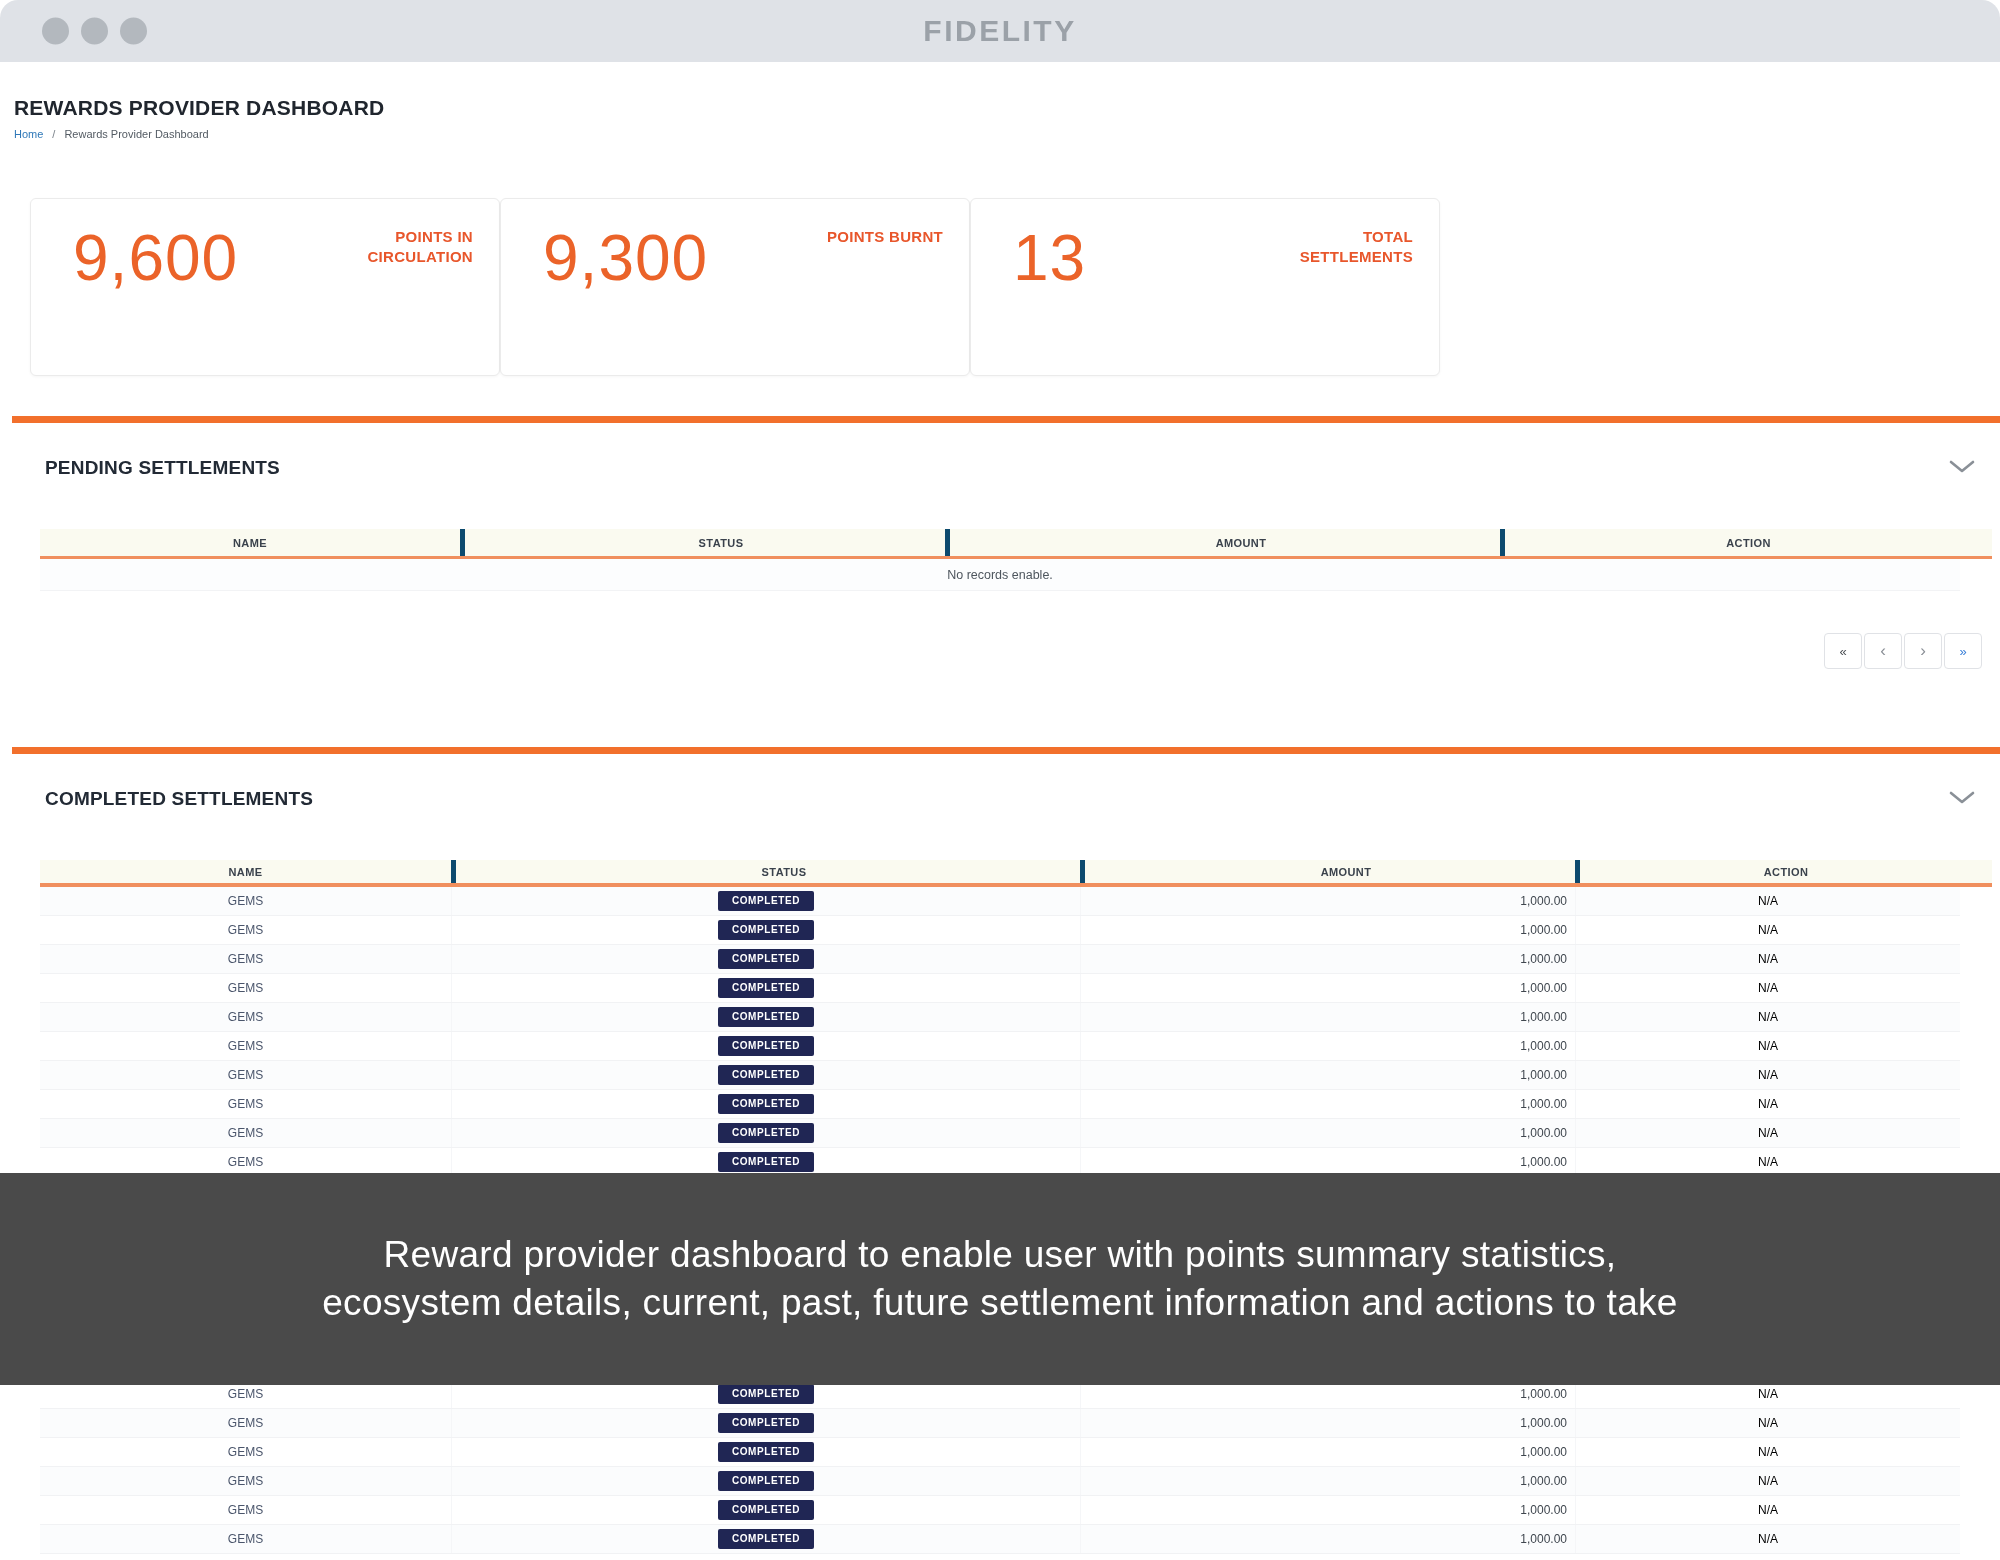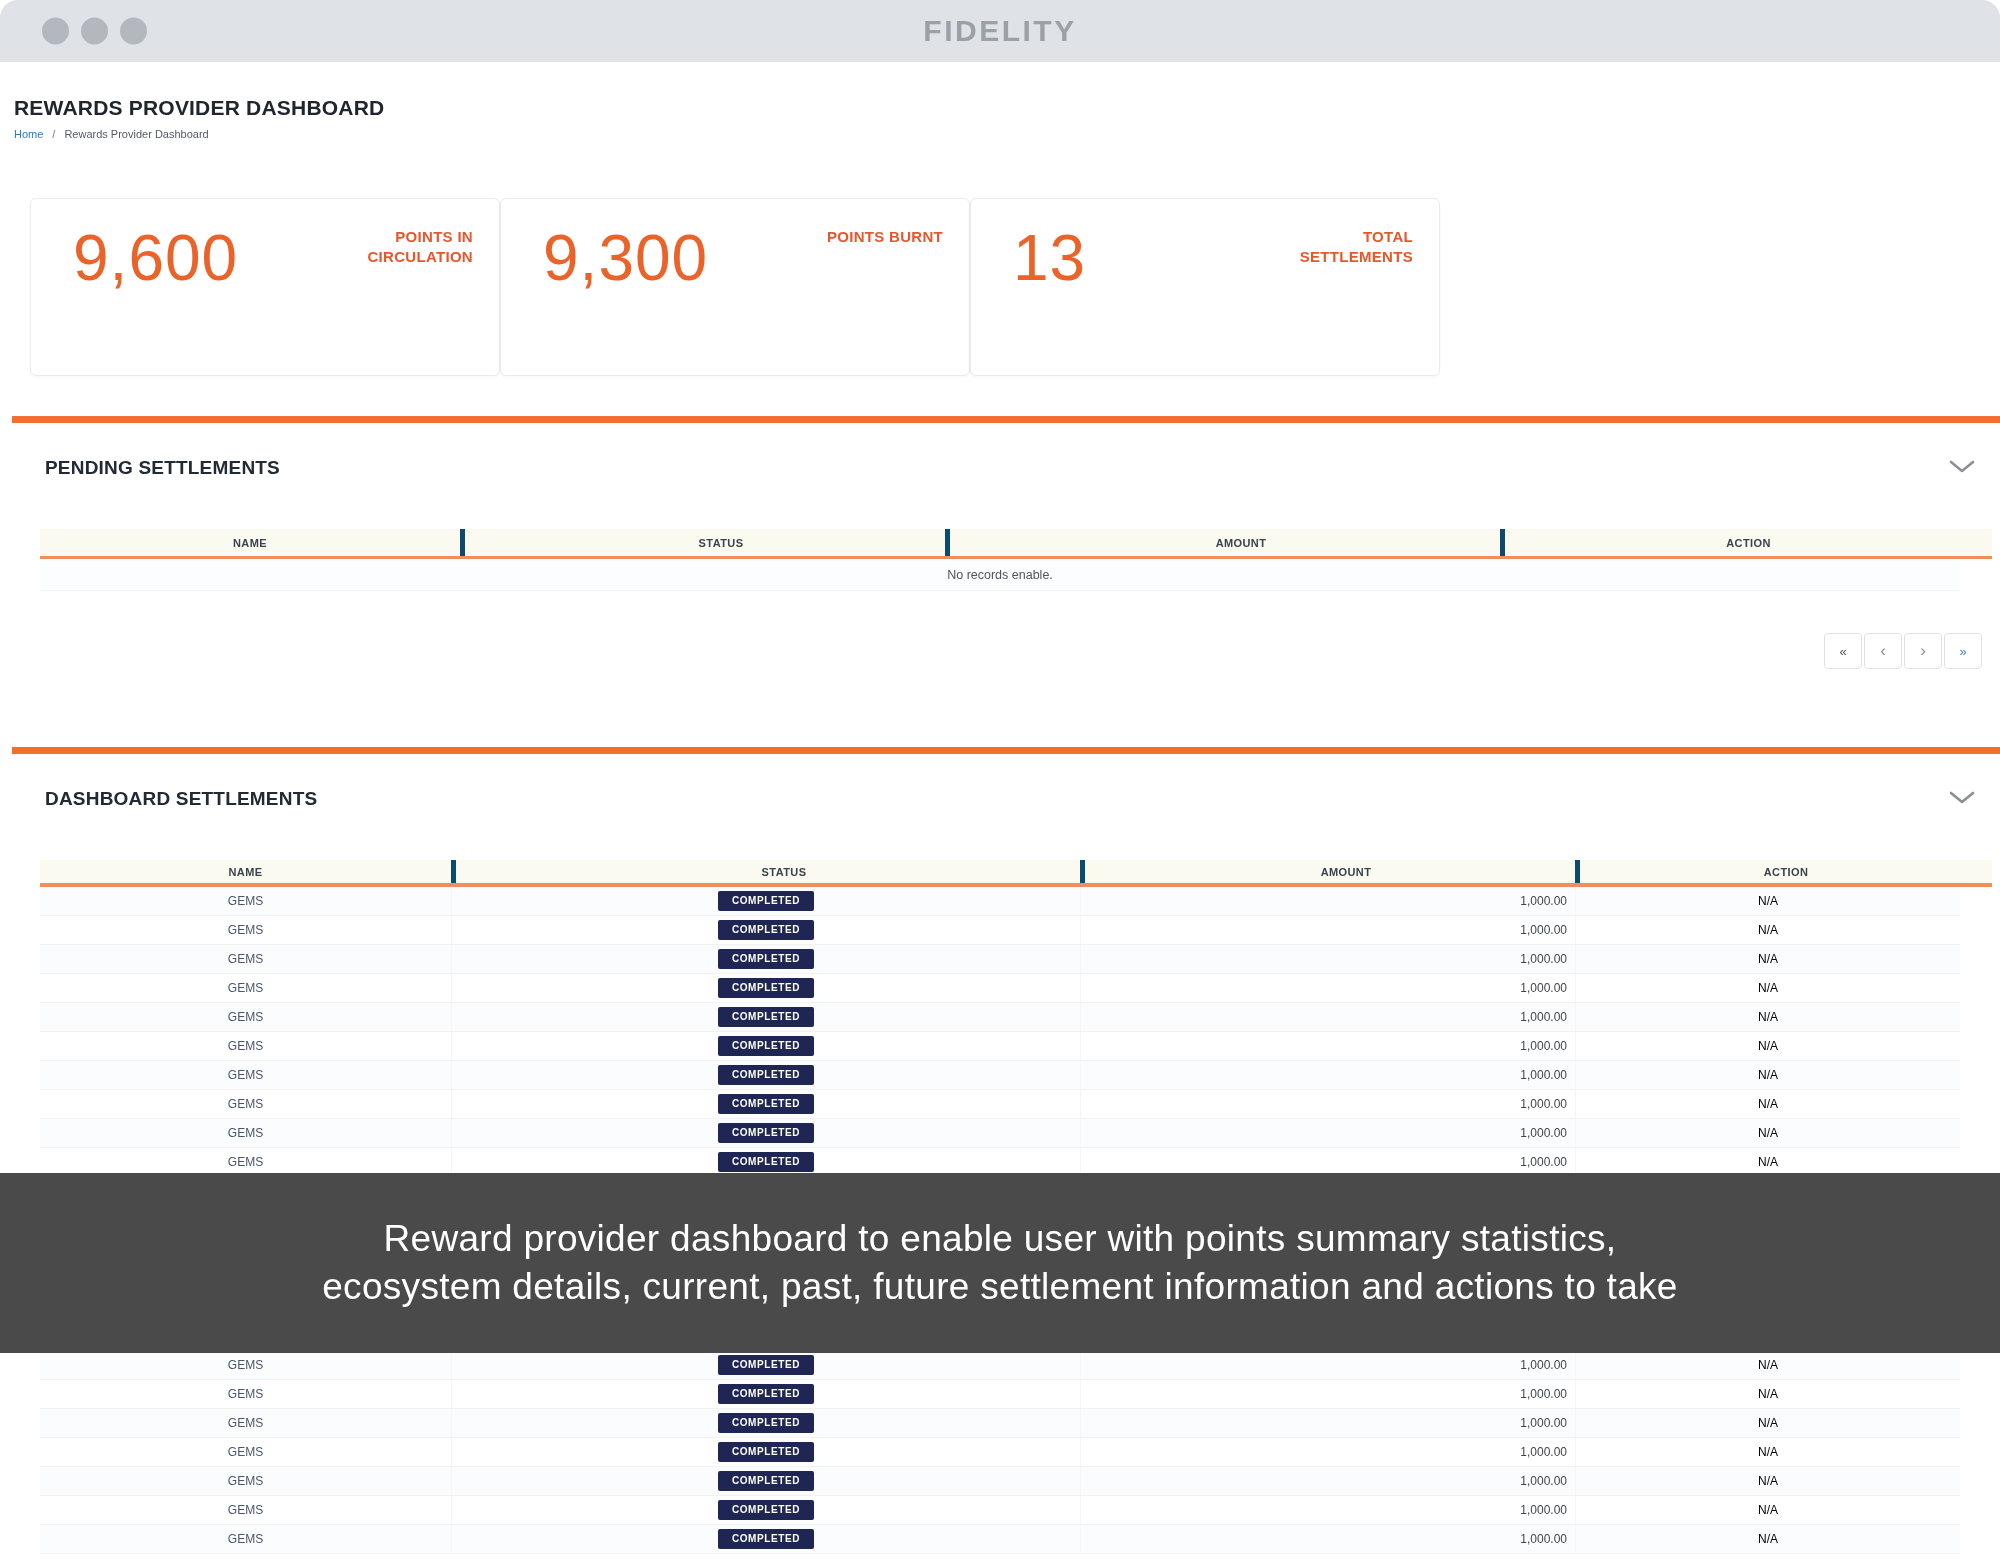--- a/index.html
+++ b/index.html
@@ -68,21 +68,21 @@
   .row:nth-child(odd) { background:#FBFCFD; }
   .cell { font-size:12px; height:100%; display:flex; align-items:center; justify-content:center; }
   .cell + .cell { border-left:1px solid #F5F6F8; }
   .cell-name   { color:#4A556B; }
   .cell-amount { justify-content:flex-end; padding-right:8px; color:#3F464E; }
   .cell-action { color:#000000; }
   .badge { display:inline-block; background:#202654; color:#fff; font-size:10px; font-weight:bold;
            letter-spacing:0.6px; padding:4px 14px; border-radius:2px; line-height:1.2; }
 
   
-  .caption-overlay { position:absolute; left:0; top:1173px; width:100%; height:180px; background:#4A4A4A;
+  .caption-overlay { position:absolute; left:0; top:1173px; width:100%; height:212px; background:#4A4A4A;
                      display:flex; flex-direction:column; align-items:center; justify-content:center;
                      color:#fff; font-size:37px; line-height:1.3; letter-spacing:0.3px; z-index:10; text-align:center; }
 </style>
 </head>
 <body>
 
 <div class="window">
 
   <div class="titlebar">
     <div class="dots">
@@ -139,21 +139,21 @@
   <div class="pagination">
     <div class="page-btn first">«</div>
     <div class="page-btn">‹</div>
     <div class="page-btn">›</div>
     <div class="page-btn last">»</div>
   </div>
 
   <div class="section-divider divider-2"></div>
 
   <div class="section-header">
-    <div class="section-title">DASHBOARD SETTLEMENTS</div>
+    <div class="section-title">COMPLETED SETTLEMENTS</div>
     <span class="chevron">
       <svg width="28" height="15" viewBox="0 0 28 15">
           <polyline points="3,3 14,12 25,3" stroke="#8A9097" stroke-width="2.6" fill="none" stroke-linecap="round" stroke-linejoin="round"></polyline>
         </svg>
     </span>
   </div>
 
   <div class="table-head head-completed">
     <div class="th">NAME</div>
     <div class="th">STATUS</div>

